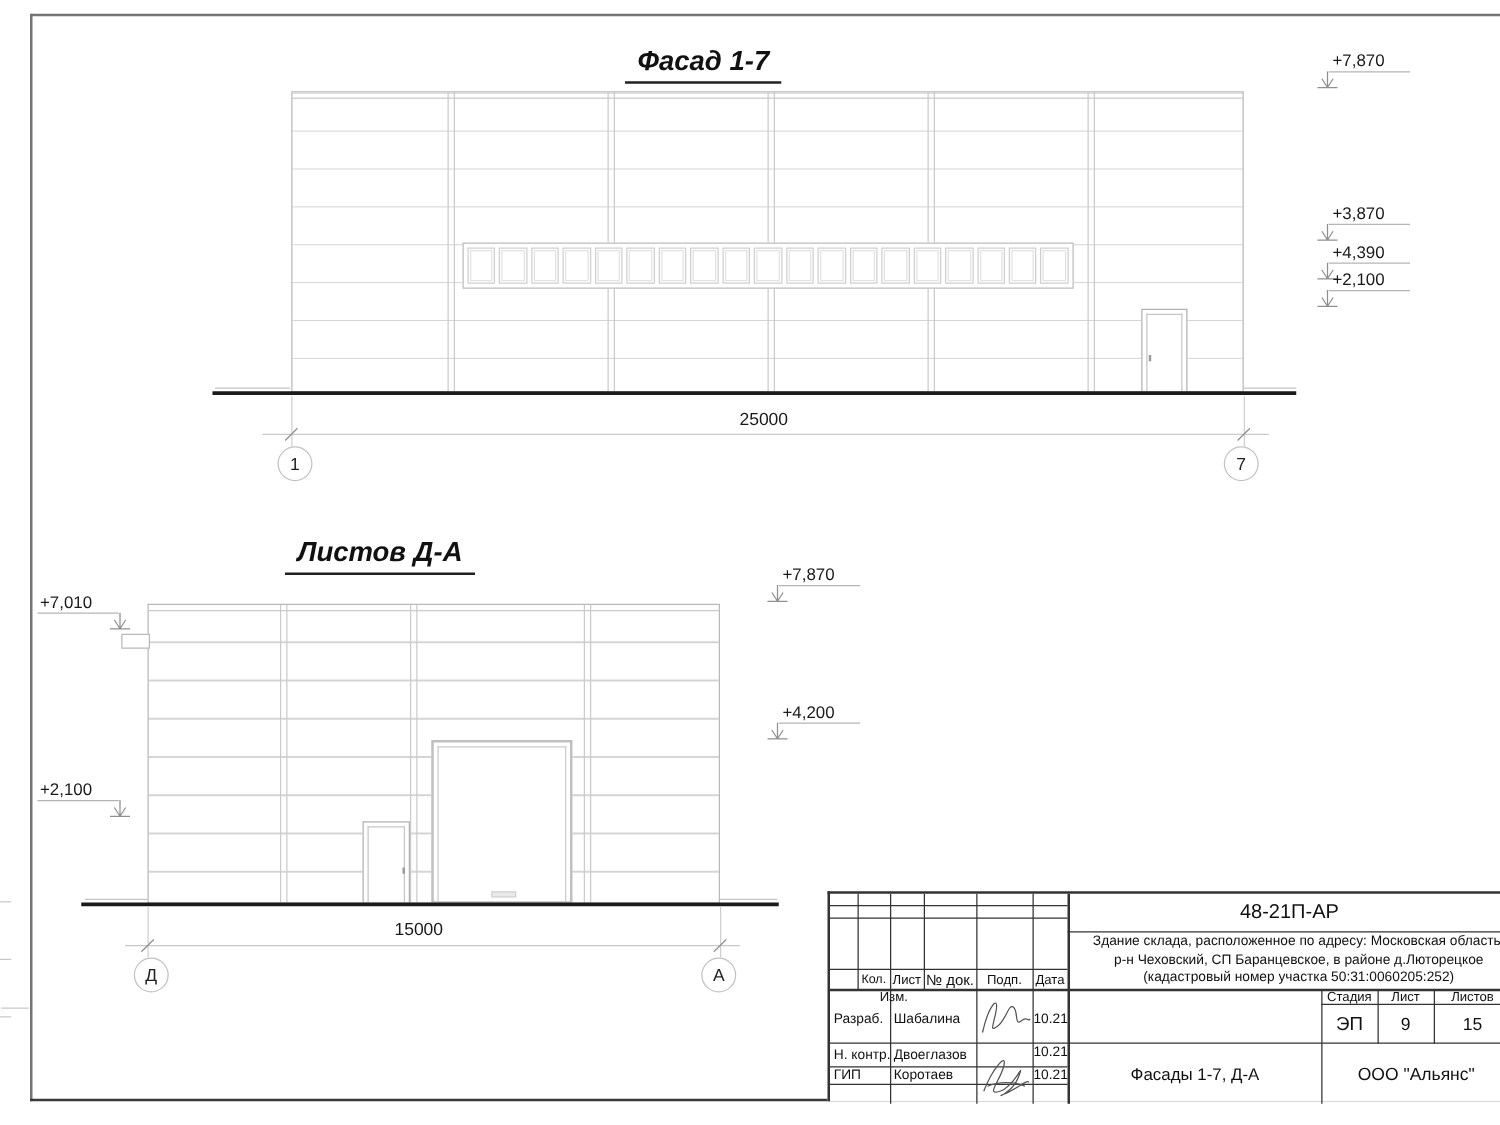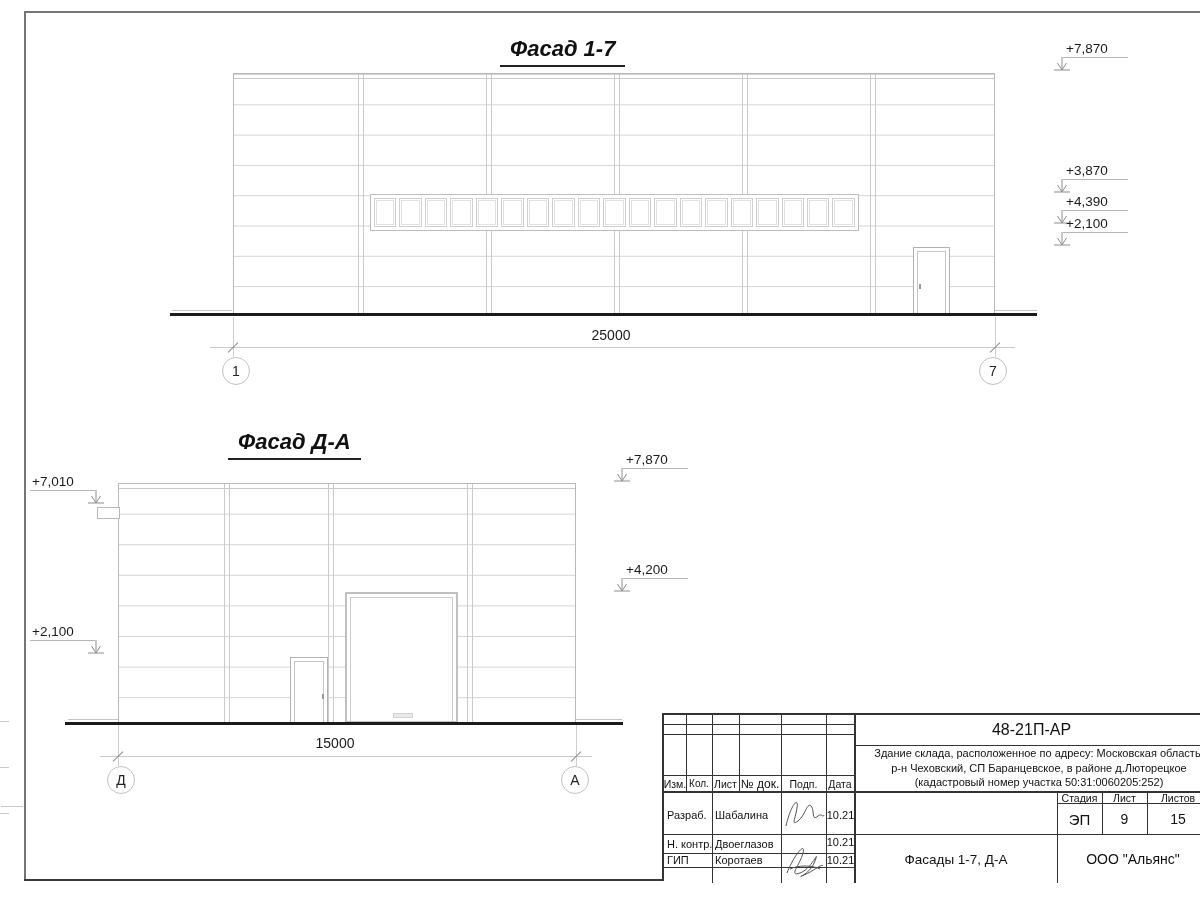--- a/index.html
+++ b/index.html
@@ -176,21 +176,21 @@
     <path d="M10 0 V13 M10 13 L5.5 6 M10 13 L14.5 6 M2 13 H18" stroke="#8f8f8f" stroke-width="1" fill="none"></path>
     </svg>
 </div>
 <div class="elev rightside" style="left:1050px;top:216px;">
   <span class="t">+2,100</span>
   <svg class="sym" width="20" height="16" viewBox="0 0 20 16">
     <path d="M10 0 V13 M10 13 L5.5 6 M10 13 L14.5 6 M2 13 H18" stroke="#8f8f8f" stroke-width="1" fill="none"></path>
     </svg>
 </div>
 
-<div class="ftitle" style="left:228px;top:429px;">Фасад Д-А</div>
+<div class="ftitle" style="left:228px;top:429px;">Листов Д-А</div>
 
 <div class="facade" id="fda" style="left:118px;top:483px;width:458px;height:240px;">
   <div class="parapet"></div>
   <div class="col" style="left:105px;"></div>
   <div class="col" style="left:209px;"></div>
   <div class="col" style="left:348px;"></div>
   <div class="door" style="left:171px;top:173px;width:38px;height:66px;">
     <div class="inner"></div>
     <div class="handle" style="left:31px;top:36px;"></div>
   </div>
@@ -258,21 +258,21 @@
   <div class="tl" style="left:0;top:9px;width:190px;height:1px;"></div>
   <div class="tl" style="left:0;top:19px;width:190px;height:1px;"></div>
   <div class="tl" style="left:0;top:60px;width:190px;height:1px;"></div>
   <div class="tl" style="left:190px;top:30px;width:355px;height:1px;"></div>
   <div class="tl" style="left:0;top:76px;width:545px;height:2px;"></div>
   <div class="tl" style="left:393px;top:88px;width:152px;height:1px;"></div>
   <div class="tl" style="left:0;top:119px;width:545px;height:1px;"></div>
   <div class="tl" style="left:0;top:138px;width:190px;height:1px;"></div>
   <div class="tl" style="left:0;top:152px;width:190px;height:1px;"></div>
 
-  <div class="txt" style="left:0;top:61px;width:22px;height:15px;font-size:10.5px;">Изм.</div>
+  <div class="txt" style="left:0;top:75px;width:22px;height:15px;font-size:10.5px;padding-left:40px;">Изм.</div>
   <div class="txt" style="left:22px;top:61px;width:26px;height:15px;font-size:10px;">Кол.</div>
   <div class="txt" style="left:48px;top:61px;width:27px;height:15px;font-size:10.5px;">Лист</div>
   <div class="txt" style="left:75px;top:61px;width:42px;height:15px;font-size:12px;">№ док.</div>
   <div class="txt" style="left:117px;top:61px;width:45px;height:15px;font-size:10.5px;">Подп.</div>
   <div class="txt" style="left:162px;top:61px;width:28px;height:15px;font-size:10.5px;">Дата</div>
 
   <div class="txt l" style="left:3px;top:88px;width:45px;height:24px;">Разраб.</div>
   <div class="txt l" style="left:51px;top:88px;width:66px;height:24px;">Шабалина</div>
   <div class="txt" style="left:163px;top:88px;width:27px;height:24px;">10.21</div>
   <div class="txt l" style="left:3px;top:121px;width:45px;height:16px;">Н. контр.</div>

